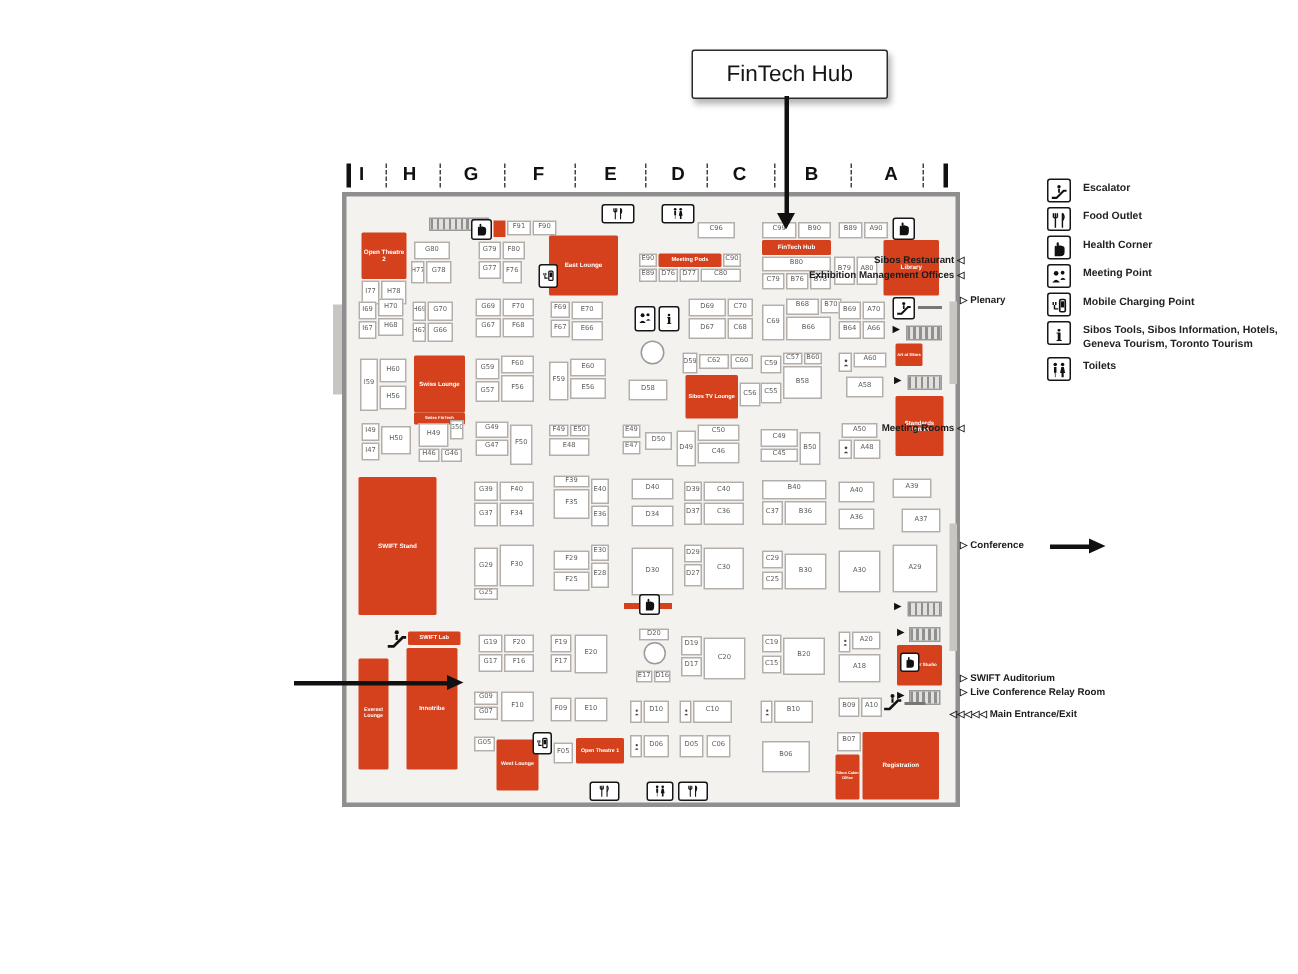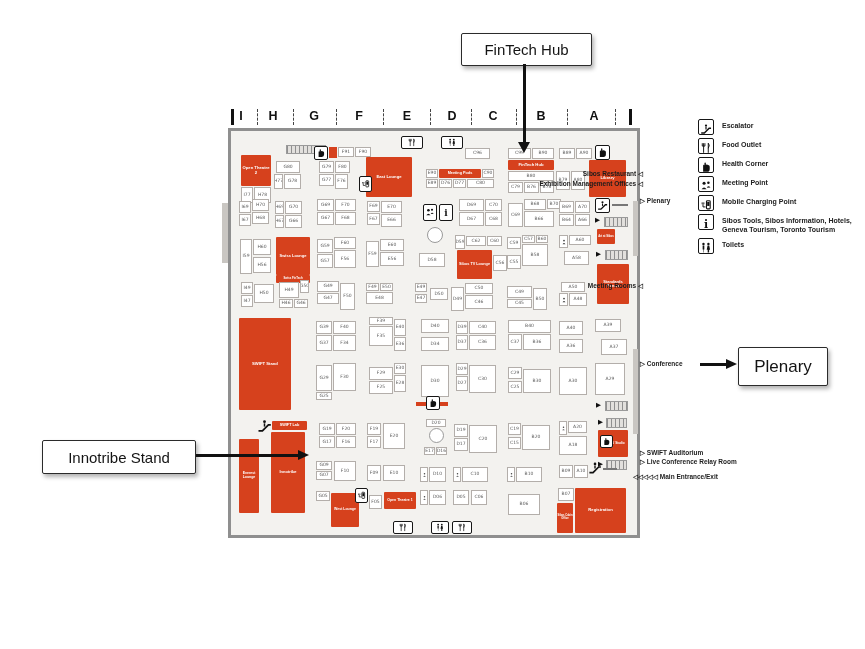--- a/index.html
+++ b/index.html
@@ -514,21 +514,19 @@
             <path d="M6.3 3 H7.7 L8.4 6.4 H7.6 V8.8 H6.4 V6.4 H5.6 Z" fill="#111"></path>
           </svg></div>
         <div class="lglabel">Toilets</div>
       </div>
     </div>
 
   <div class="callout" id="co-fintech">FinTech Hub</div>
   <div class="aline" id="fintech-line"></div>
   <div class="ahead" id="fintech-head"></div>
 
-  <div class="callout" id="co-plenary">Plenary</div>
   <div class="aline" id="plenary-line"></div>
   <div class="ahead" id="plenary-head"></div>
 
-  <div class="callout" id="co-innotribe">Innotribe Stand</div>
   <div class="aline" id="innotribe-line"></div>
   <div class="ahead" id="innotribe-head"></div>
 
 </div>
 
 </body></html>

